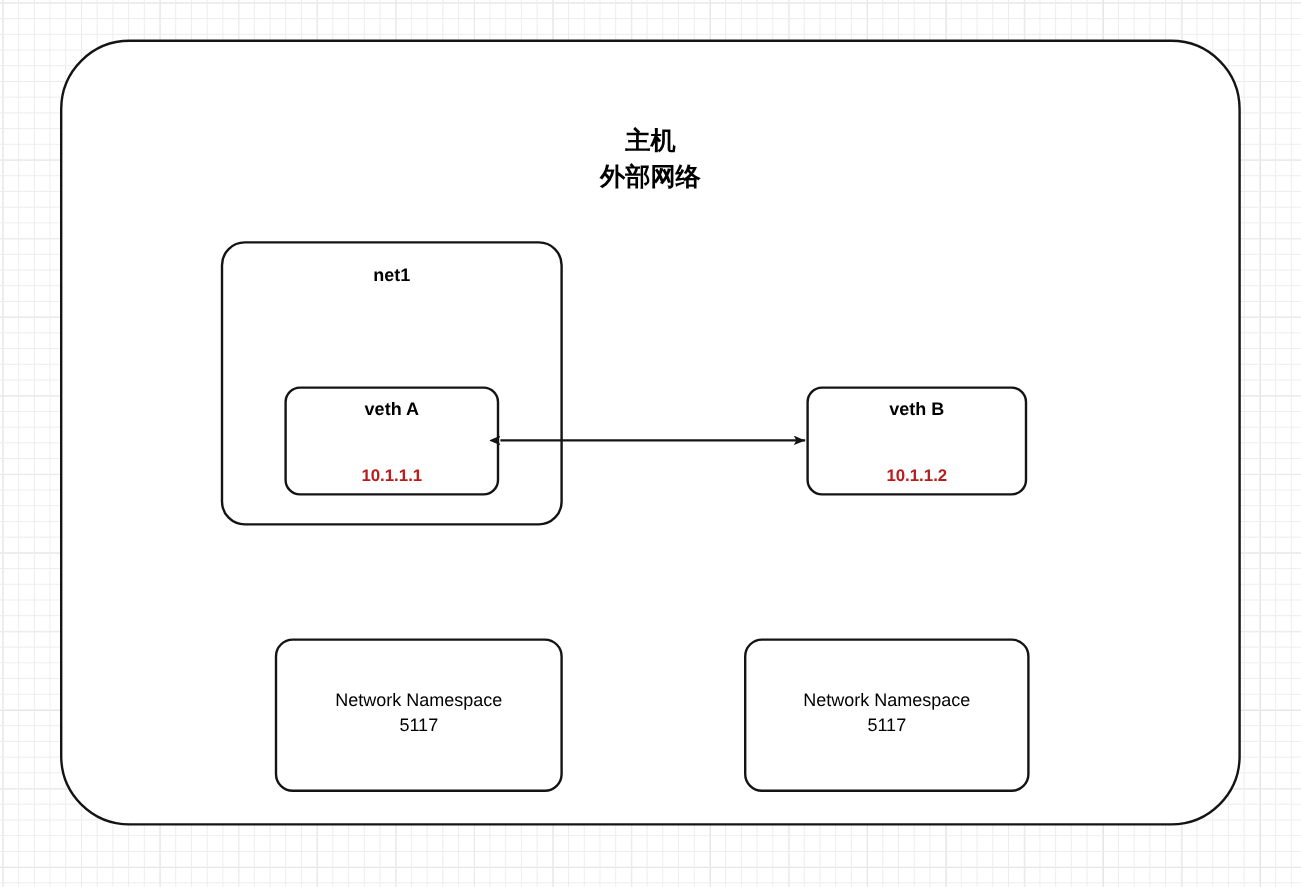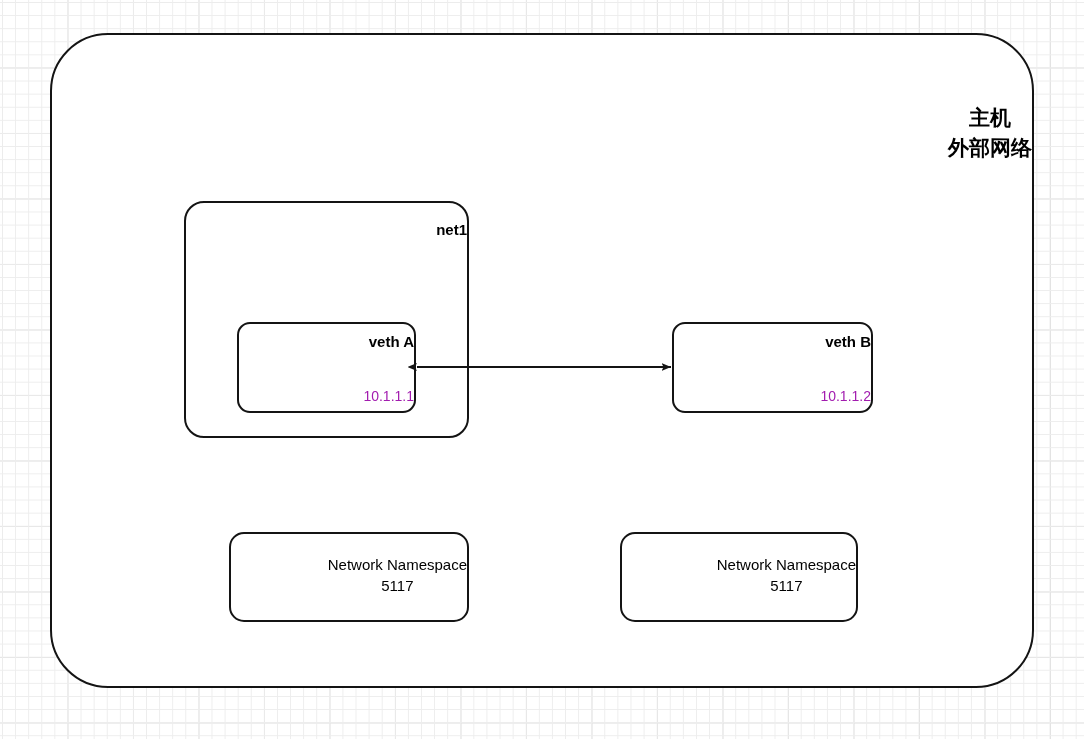--- a/index.html
+++ b/index.html
@@ -43,21 +43,21 @@
     height: 739px;
   }
 
   .node {
     position: absolute;
     box-sizing: border-box;
     background: #ffffff;
     border: 2px solid #141414;
     display: flex;
     flex-direction: column;
-    align-items: flex-end;
+    align-items: center;
   }
 
   
   #host-container {
     left: 50px;
     top: 33px;
     width: 984px;
     height: 655px;
     border-radius: 58px;
     border-width: 2px;
@@ -90,39 +90,39 @@
 
   
   .veth-box {
     border-radius: 13px;
     top: 322px;
     height: 91px;
     justify-content: center;
     gap: 17px;
   }
   #veth-a-box { left: 237px; width: 179px; }
-  #veth-b-box { left: 672px; width: 201px; }
+  #veth-b-box { left: 672px; width: 184px; }
   .veth-name {
     font-size: 15px;
     font-weight: bold;
     color: #000000;
     margin-top: 2px;
   }
   .veth-ip {
     font-size: 14px;
-    font-weight: normal;
-    color: #a21caf;
+    font-weight: bold;
+    color: #b91c1c;
     margin-top: 21px;
   }
 
   
   .ns-box {
     border-radius: 15px;
     top: 532px;
-    height: 90px;
+    height: 128px;
     justify-content: center;
   }
   #ns-left-box  { left: 229px; width: 240px; }
   #ns-right-box { left: 620px; width: 238px; }
   .ns-text {
     font-size: 15px;
     font-weight: normal;
     color: #000000;
     text-align: center;
     line-height: 1.42;

